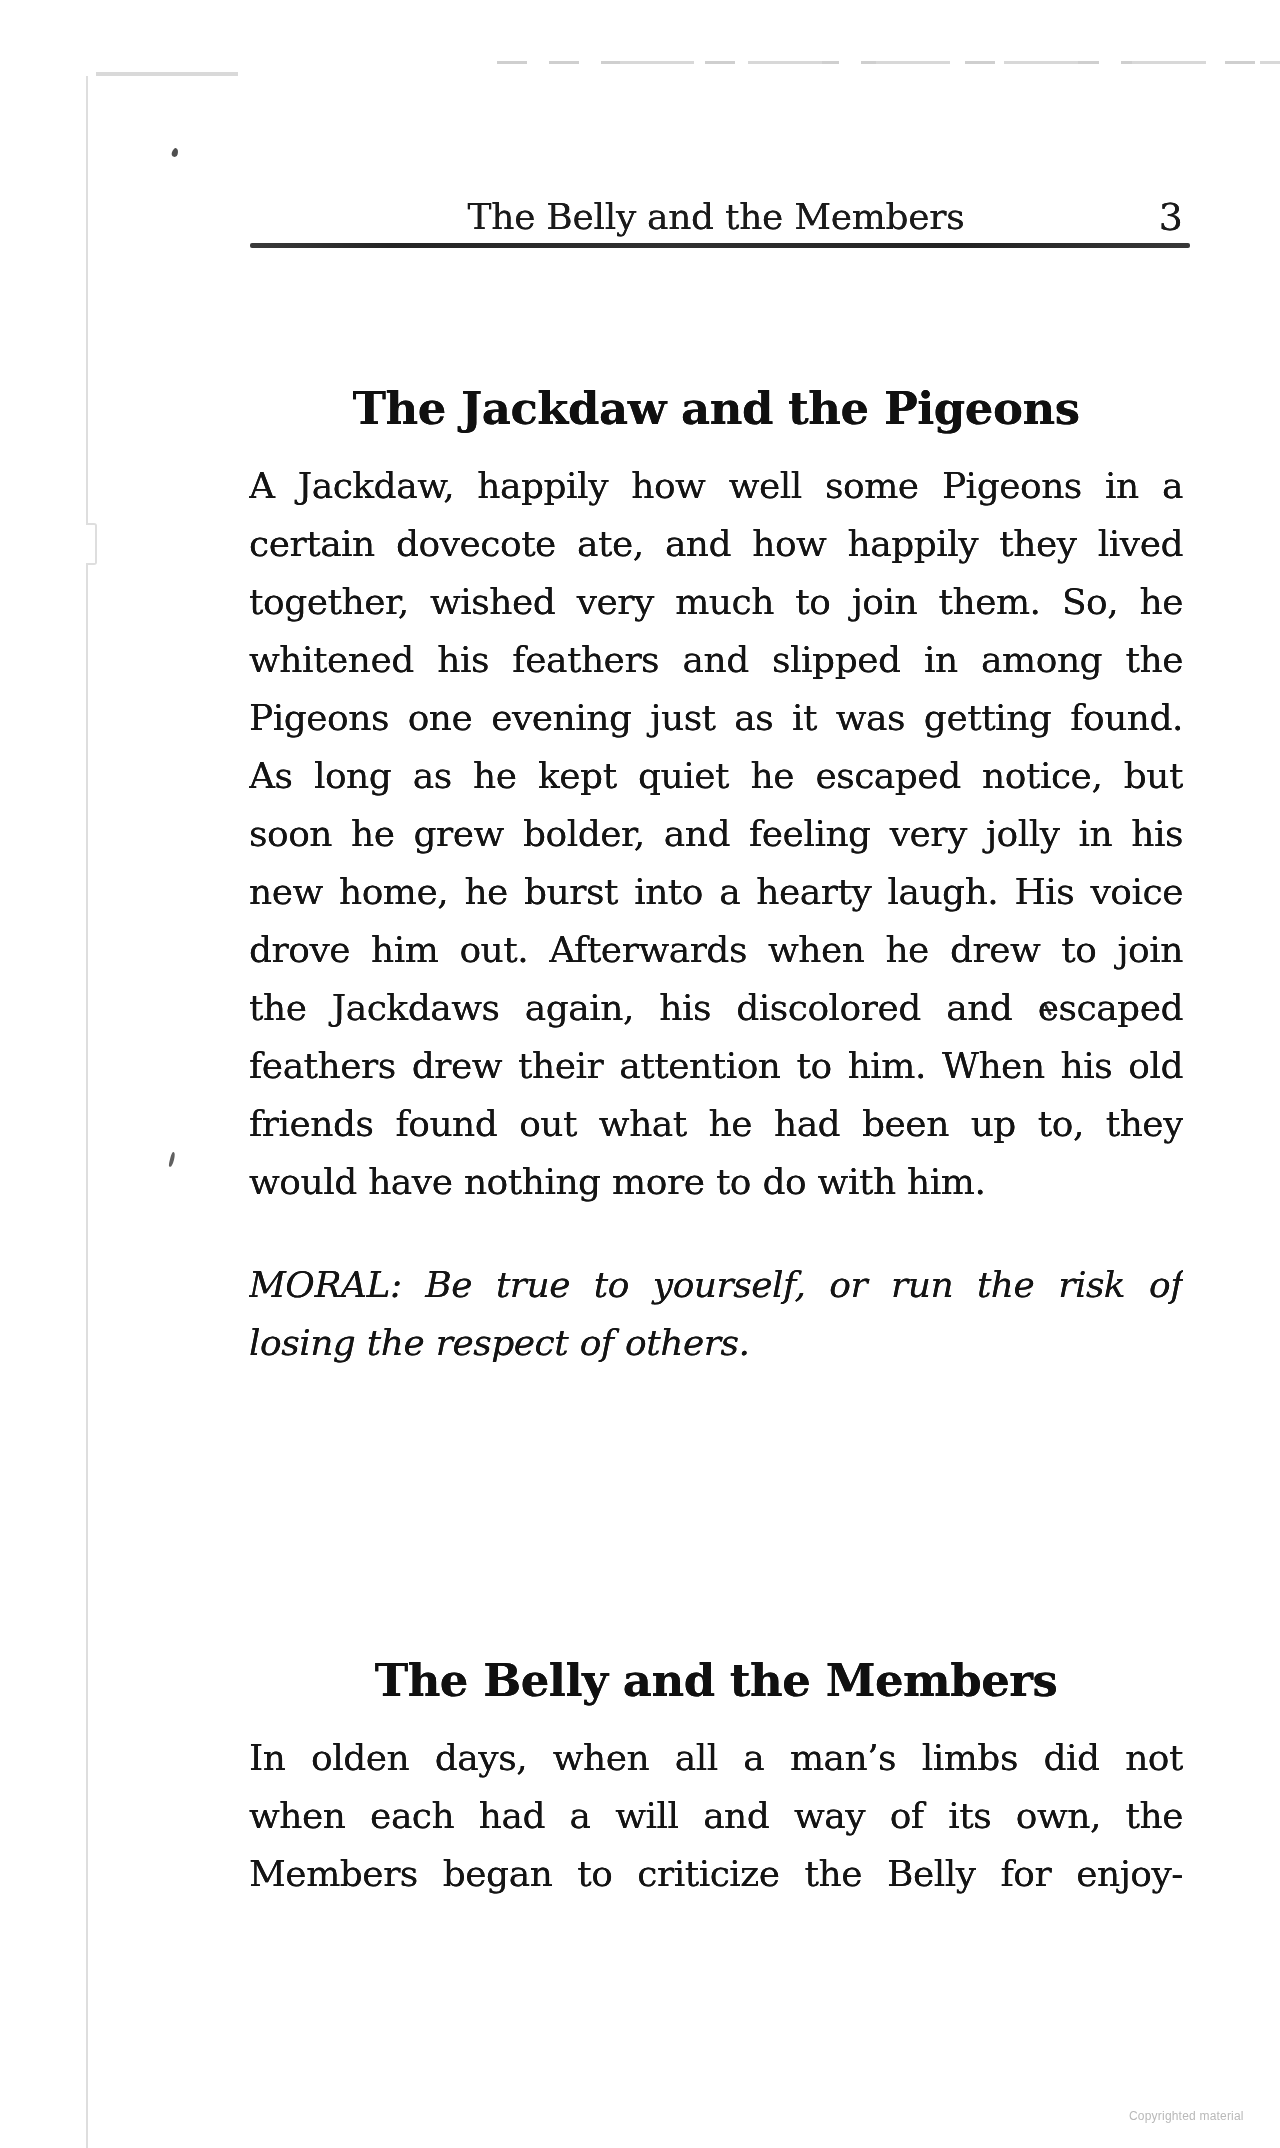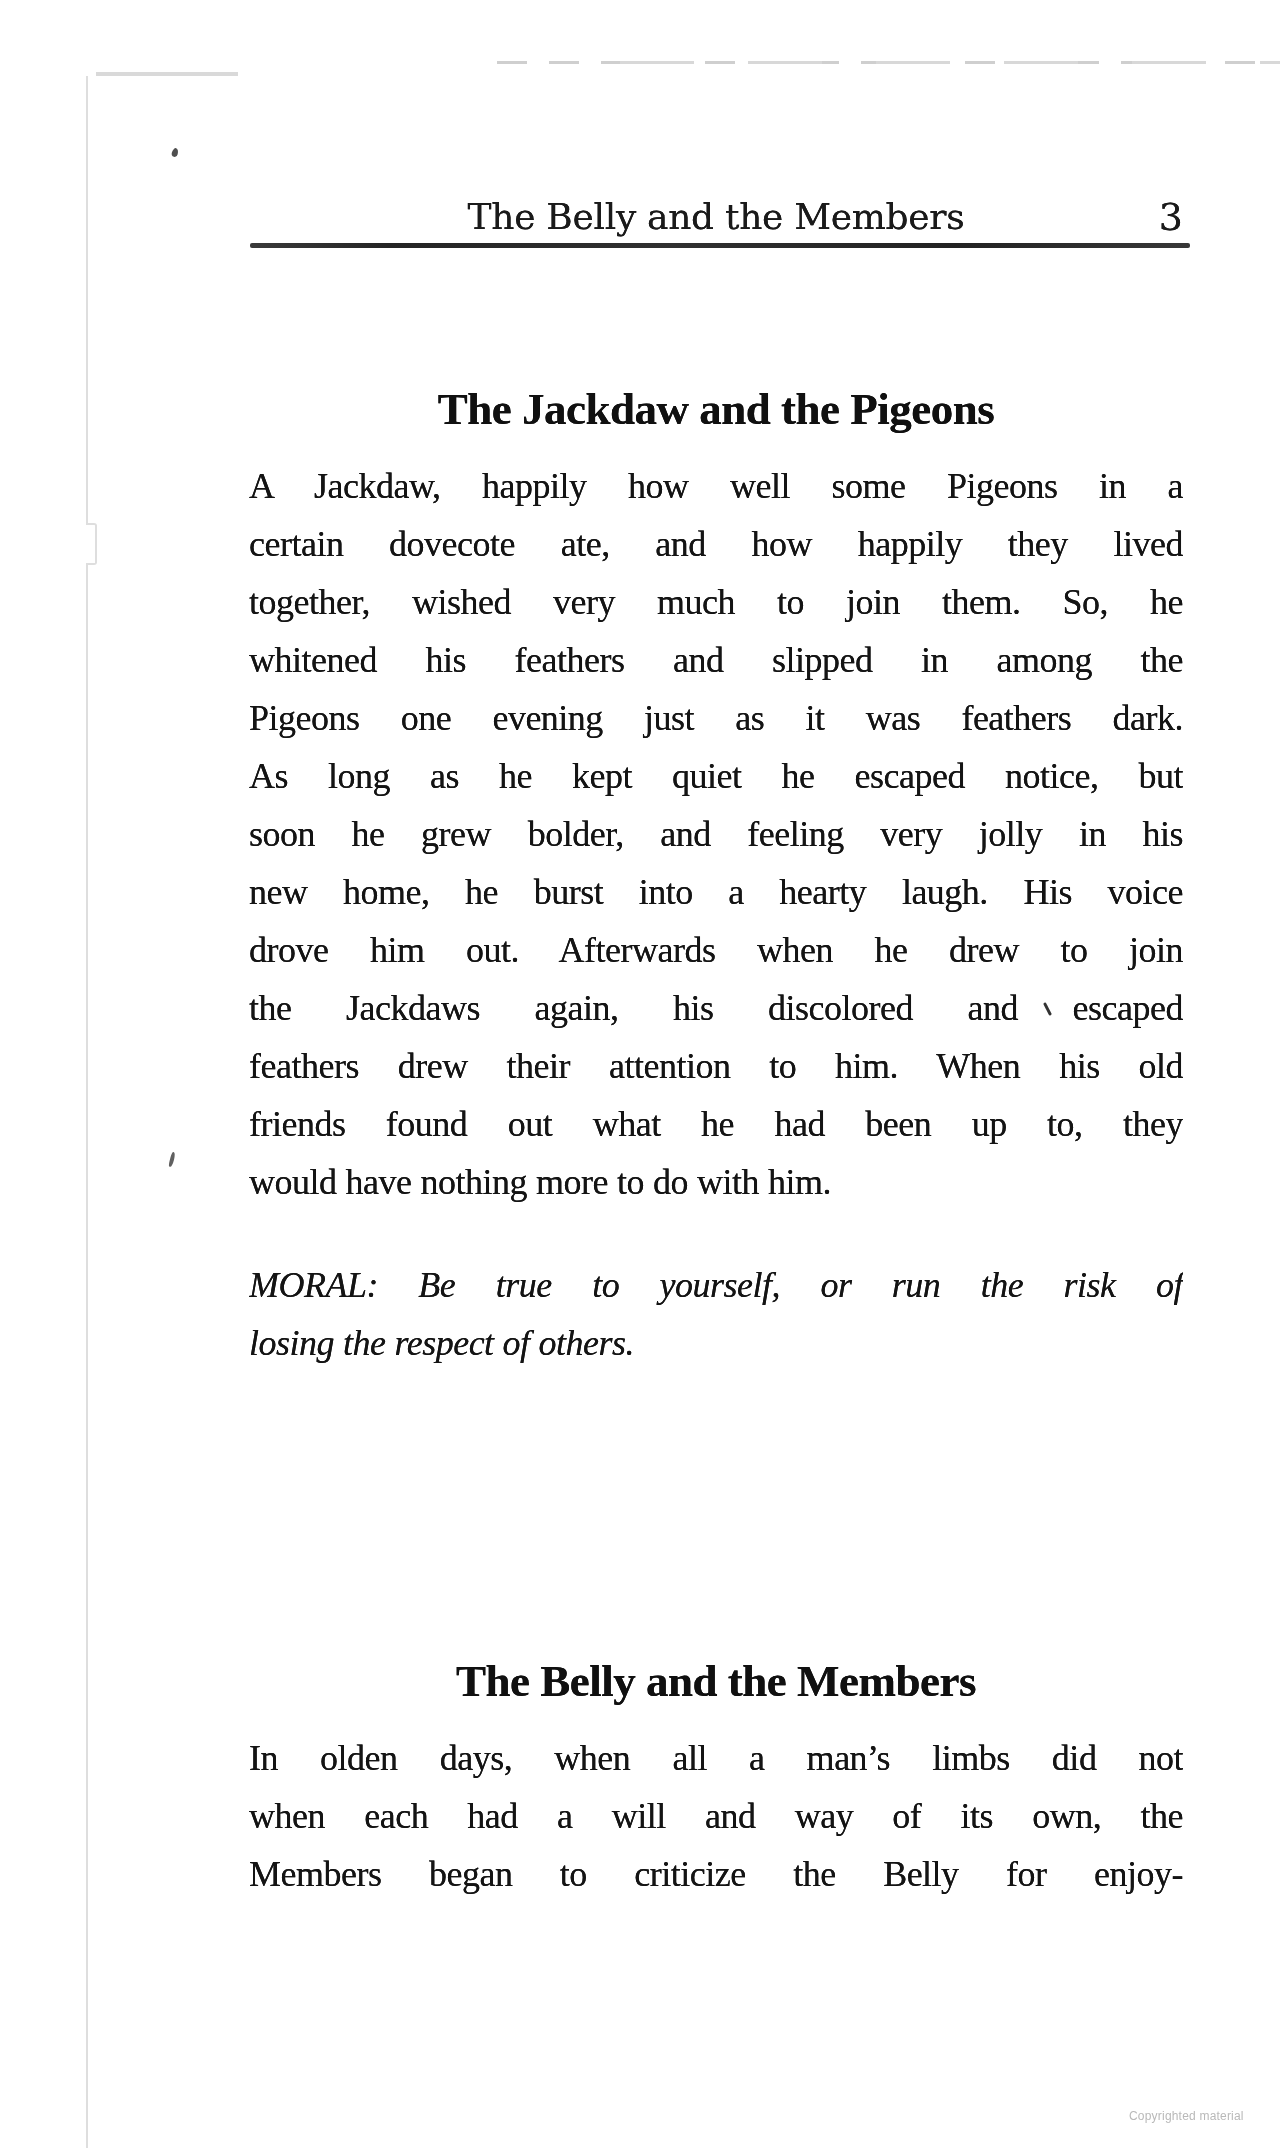--- a/index.html
+++ b/index.html
@@ -59,21 +59,21 @@
     font-size: 38px; line-height: 44px;
     color: #1a1a1a; text-shadow: 0 0 0.5px currentColor;
   }
   .header-rule {
     left: 250px; top: 243px; width: 940px; height: 5px;
     background: linear-gradient(90deg, #3a3a3a, #242424 15%, #303030 45%, #222222 75%, #383838);
     border-radius: 2px;
   }
 
   
-  .col { left: 249px; width: 934px; font-family: Liberation Serif, serif; }
+  .col { left: 249px; width: 934px; }
   .story-title {
     font-size: 45px; line-height: 54px; font-weight: bold;
     text-align: center; letter-spacing: -0.5px;
     color: #101010; text-shadow: 0 0 0.6px currentColor;
   }
   .title-1 { top: 382px; }
   .title-2 { top: 1654px; }
 
   .para { }
   .para-1 { top: 457px; }
@@ -114,21 +114,21 @@
 <div class="abs page-number">3</div>
 <div class="abs header-rule"></div>
 
 <div class="abs col story-title title-1">The Jackdaw and the Pigeons</div>
 
 <div class="abs col para para-1">
   <div class="tline">A Jackdaw, happily how well some Pigeons in a</div>
   <div class="tline">certain dovecote ate, and how happily they lived</div>
   <div class="tline">together, wished very much to join them. So, he</div>
   <div class="tline">whitened his feathers and slipped in among the</div>
-  <div class="tline">Pigeons one evening just as it was feathers dark.</div>
+  <div class="tline">Pigeons one evening just as it was getting found.</div>
   <div class="tline">As long as he kept quiet he escaped notice, but</div>
   <div class="tline">soon he grew bolder, and feeling very jolly in his</div>
   <div class="tline">new home, he burst into a hearty laugh. His voice</div>
   <div class="tline">drove him out. Afterwards when he drew to join</div>
   <div class="tline">the Jackdaws again, his discolored and escaped</div>
   <div class="tline">feathers drew their attention to him. When his old</div>
   <div class="tline">friends found out what he had been up to, they</div>
   <div class="tline last">would have nothing more to do with him.</div>
 </div>
 

